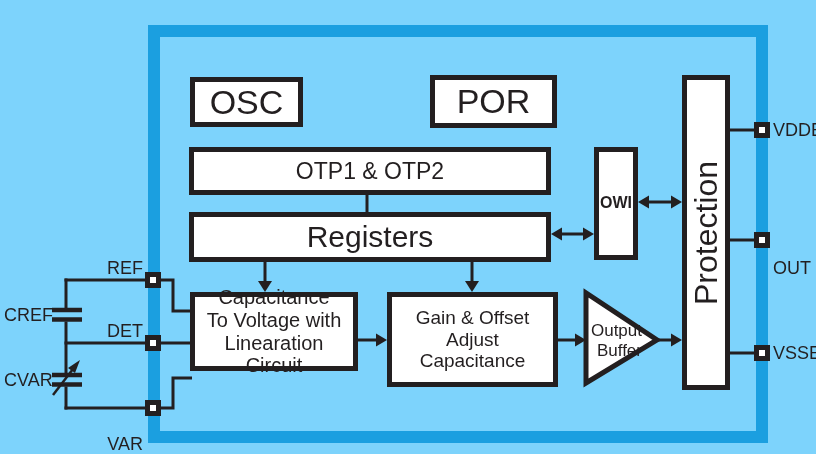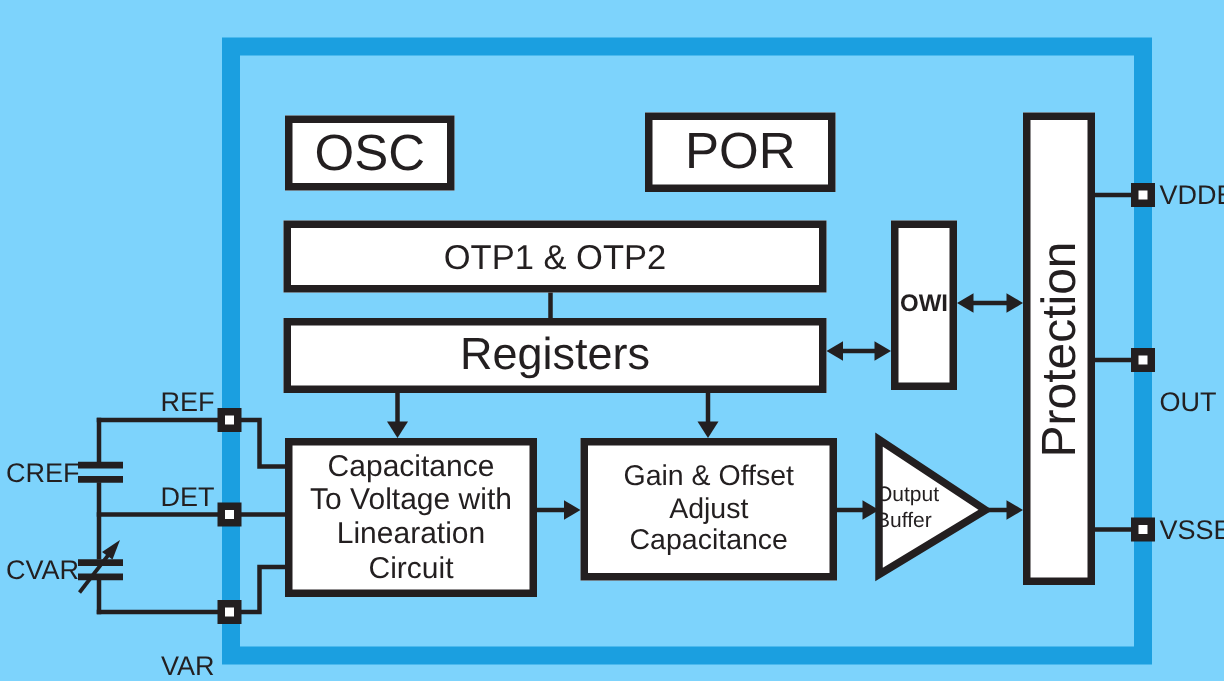--- a/index.html
+++ b/index.html
@@ -32,21 +32,21 @@
     position:absolute;z-index:4;width:16px;height:16px;background:var(--ink);
     display:flex;align-items:center;justify-content:center;
   }
   .pin .core{width:6px;height:6px;background:#fff;}
   .rot{
     position:absolute;left:50%;top:50%;transform:translate(-50%,-50%) rotate(-90deg);
     white-space:nowrap;font-size:32px;
   }
   .buffer-label{
     position:absolute;z-index:3;left:584px;top:321px;width:58px;
-    font-size:14px;line-height:1.18;text-align:left;
+    font-size:17px;line-height:1.18;text-align:right;
   }
 </style>
 </head>
 <body>
 
 <div class="canvas">
 
   <div class="blue-frame"></div>
 
   <svg class="wires" width="816" height="454" viewBox="0 0 816 454">
@@ -153,21 +153,21 @@
   </div>
 
   <div class="block" style="left:189px;top:147px;width:362px;height:48px;font-size:23px;">
     <span>OTP1 &amp; OTP2</span>
   </div>
 
   <div class="block" style="left:189px;top:212px;width:362px;height:50px;font-size:30px;">
     <span>Registers</span>
   </div>
 
-  <div class="block" style="left:190px;top:292px;width:168px;height:106px;font-size:20px;">
+  <div class="block" style="left:190px;top:292px;width:168px;height:79px;font-size:20px;">
     <div>Capacitance</div>
     <div>To Voltage with</div>
     <div>Linearation</div>
     <div>Circuit</div>
   </div>
 
   <div class="block" style="left:387px;top:292px;width:171px;height:95px;font-size:19px;">
     <div>Gain &amp; Offset</div>
     <div>Adjust Capacitance</div>
   </div>

